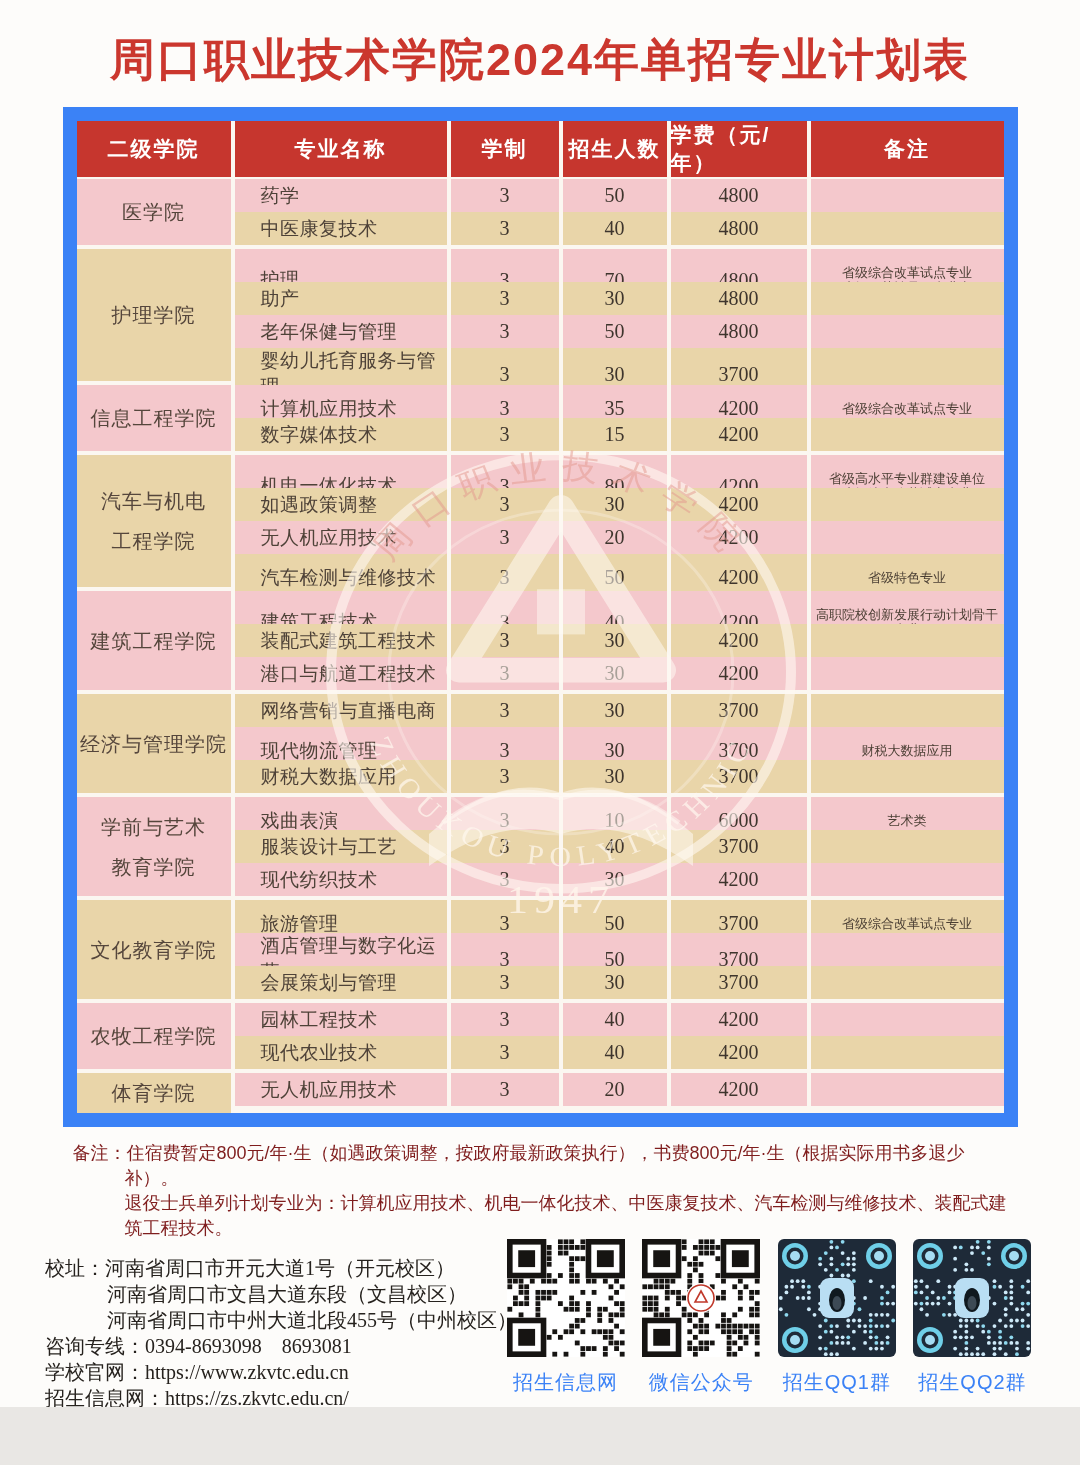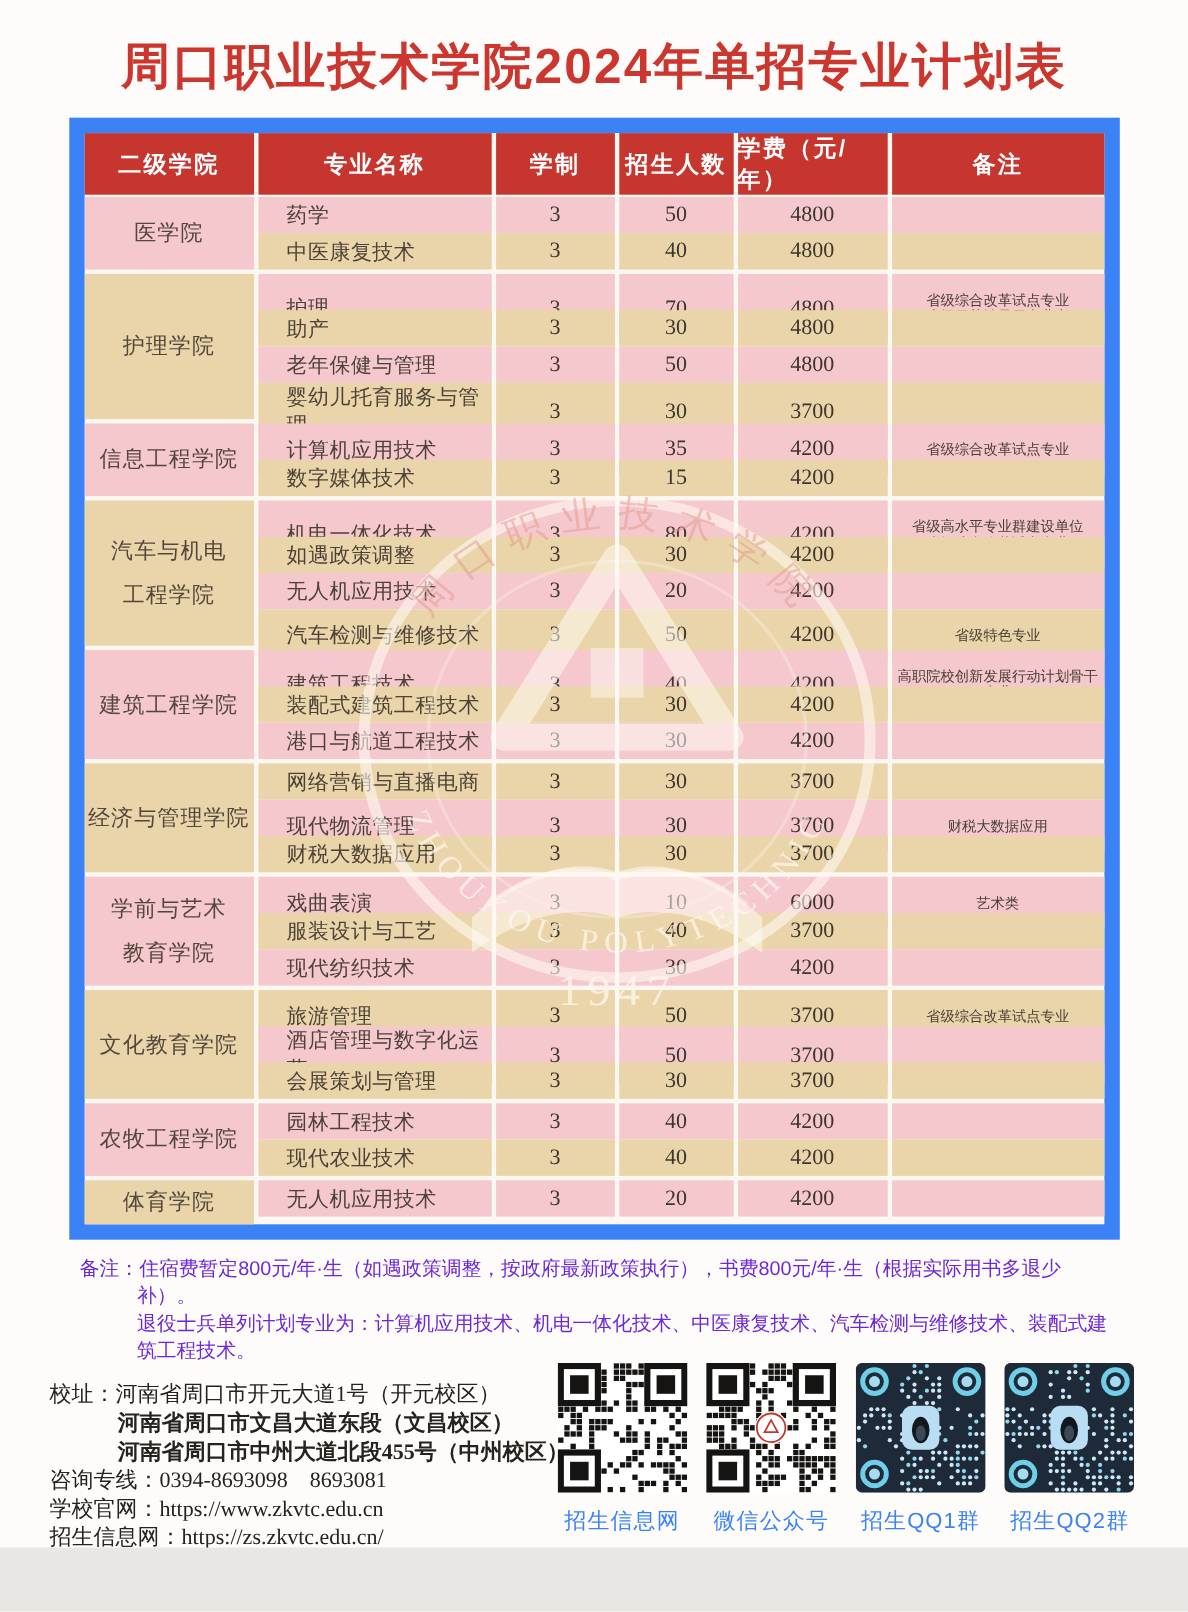--- a/index.html
+++ b/index.html
@@ -23,29 +23,29 @@
   .mrow{display:grid;grid-template-columns:212px 108px 104px 136px 1fr;gap:4px;height:33px;}
   .cell{display:flex;align-items:center;justify-content:center;color:#4e4238;}
   .cell.name{justify-content:flex-start;padding-left:26px;font-size:19px;letter-spacing:.5px;}
   .cell.num{font-family:"Liberation Serif","DejaVu Serif",serif;font-size:20px;color:#3e352d;}
   .cell.note{font-size:13px;line-height:15px;text-align:center;color:#4a3e33;
              white-space:pre-line;padding:16px 2px;}
   .pink{background:#f4c8cc;}
   .tan{background:#e9d5a9;}
   .watermark{position:absolute;left:0;top:0;width:100%;height:100%;pointer-events:none;z-index:5;}
   
-  .notes{width:935px;margin:14px auto 0;font-size:18px;color:#6d28d9;line-height:25px;}
+  .notes{width:935px;margin:14px auto 0;font-size:18px;color:#7f1d1d;line-height:25px;}
   .note1{padding-left:52px;text-indent:-52px;}
   .note2{padding-left:52px;}
   
   .bottom{display:flex;width:990px;margin:14px auto 0;}
   .contact{width:452px;font-family:"Liberation Serif","DejaVu Serif",serif;
            font-size:20px;color:#26221e;line-height:26px;}
   .cline{white-space:nowrap;}
-  .cline.indent{padding-left:62px;font-weight:bold;}
+  .cline.indent{padding-left:62px;}
   .qrs{flex:1;display:flex;justify-content:space-between;margin-top:-16px;margin-left:6px;}
   .qr-item{width:125px;text-align:center;}
   .qr-box{width:118px;height:118px;margin:0 auto;}
   .qr-label{margin-top:12px;font-size:20px;color:#3b82f6;letter-spacing:1px;
             font-family:"Liberation Sans","DejaVu Sans",sans-serif;}
 </style>
 </head>
 <body>
 
 <div class="page">

